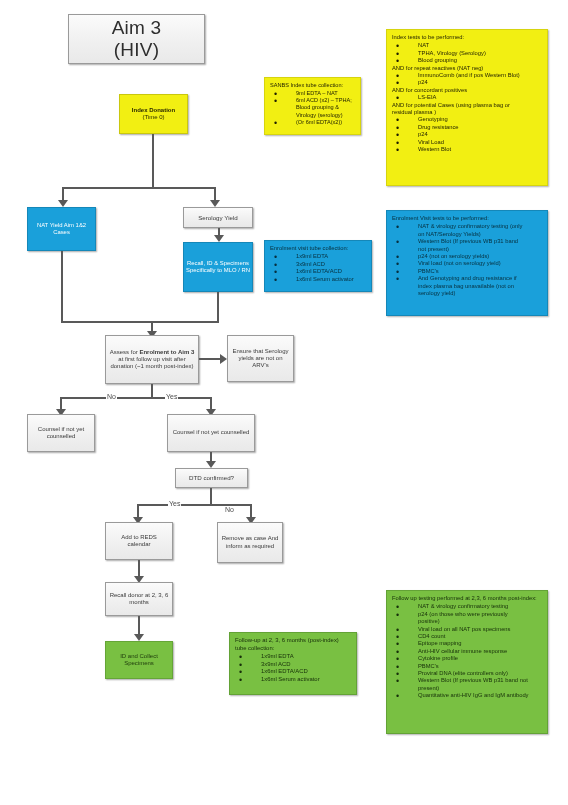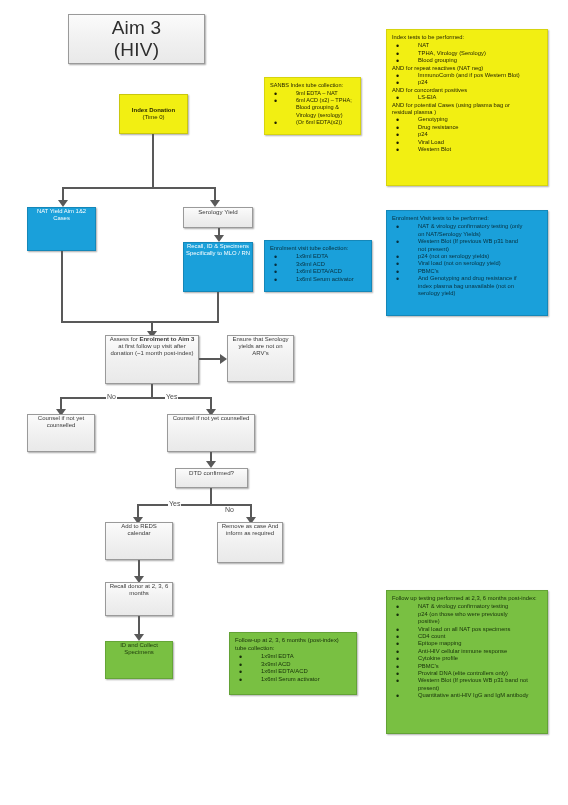--- a/index.html
+++ b/index.html
@@ -14,20 +14,21 @@
     position: relative;
     width: 568px;
     height: 805px;
     background: #ffffff;
     overflow: hidden;
   }
   .box {
     position: absolute;
     box-sizing: border-box;
     display: flex;
+    align-items: center;
     justify-content: center;
     text-align: center;
     border: 1px solid #9a9a9a;
     line-height: 1.18;
     box-shadow: 1px 1px 1.5px rgba(0,0,0,0.33);
   }
   .box-plain {
     background: linear-gradient(to bottom, #fbfbfb 0%, #f0f0f0 55%, #e9e9e9 100%);
     color: #3a3a3a;
   }

